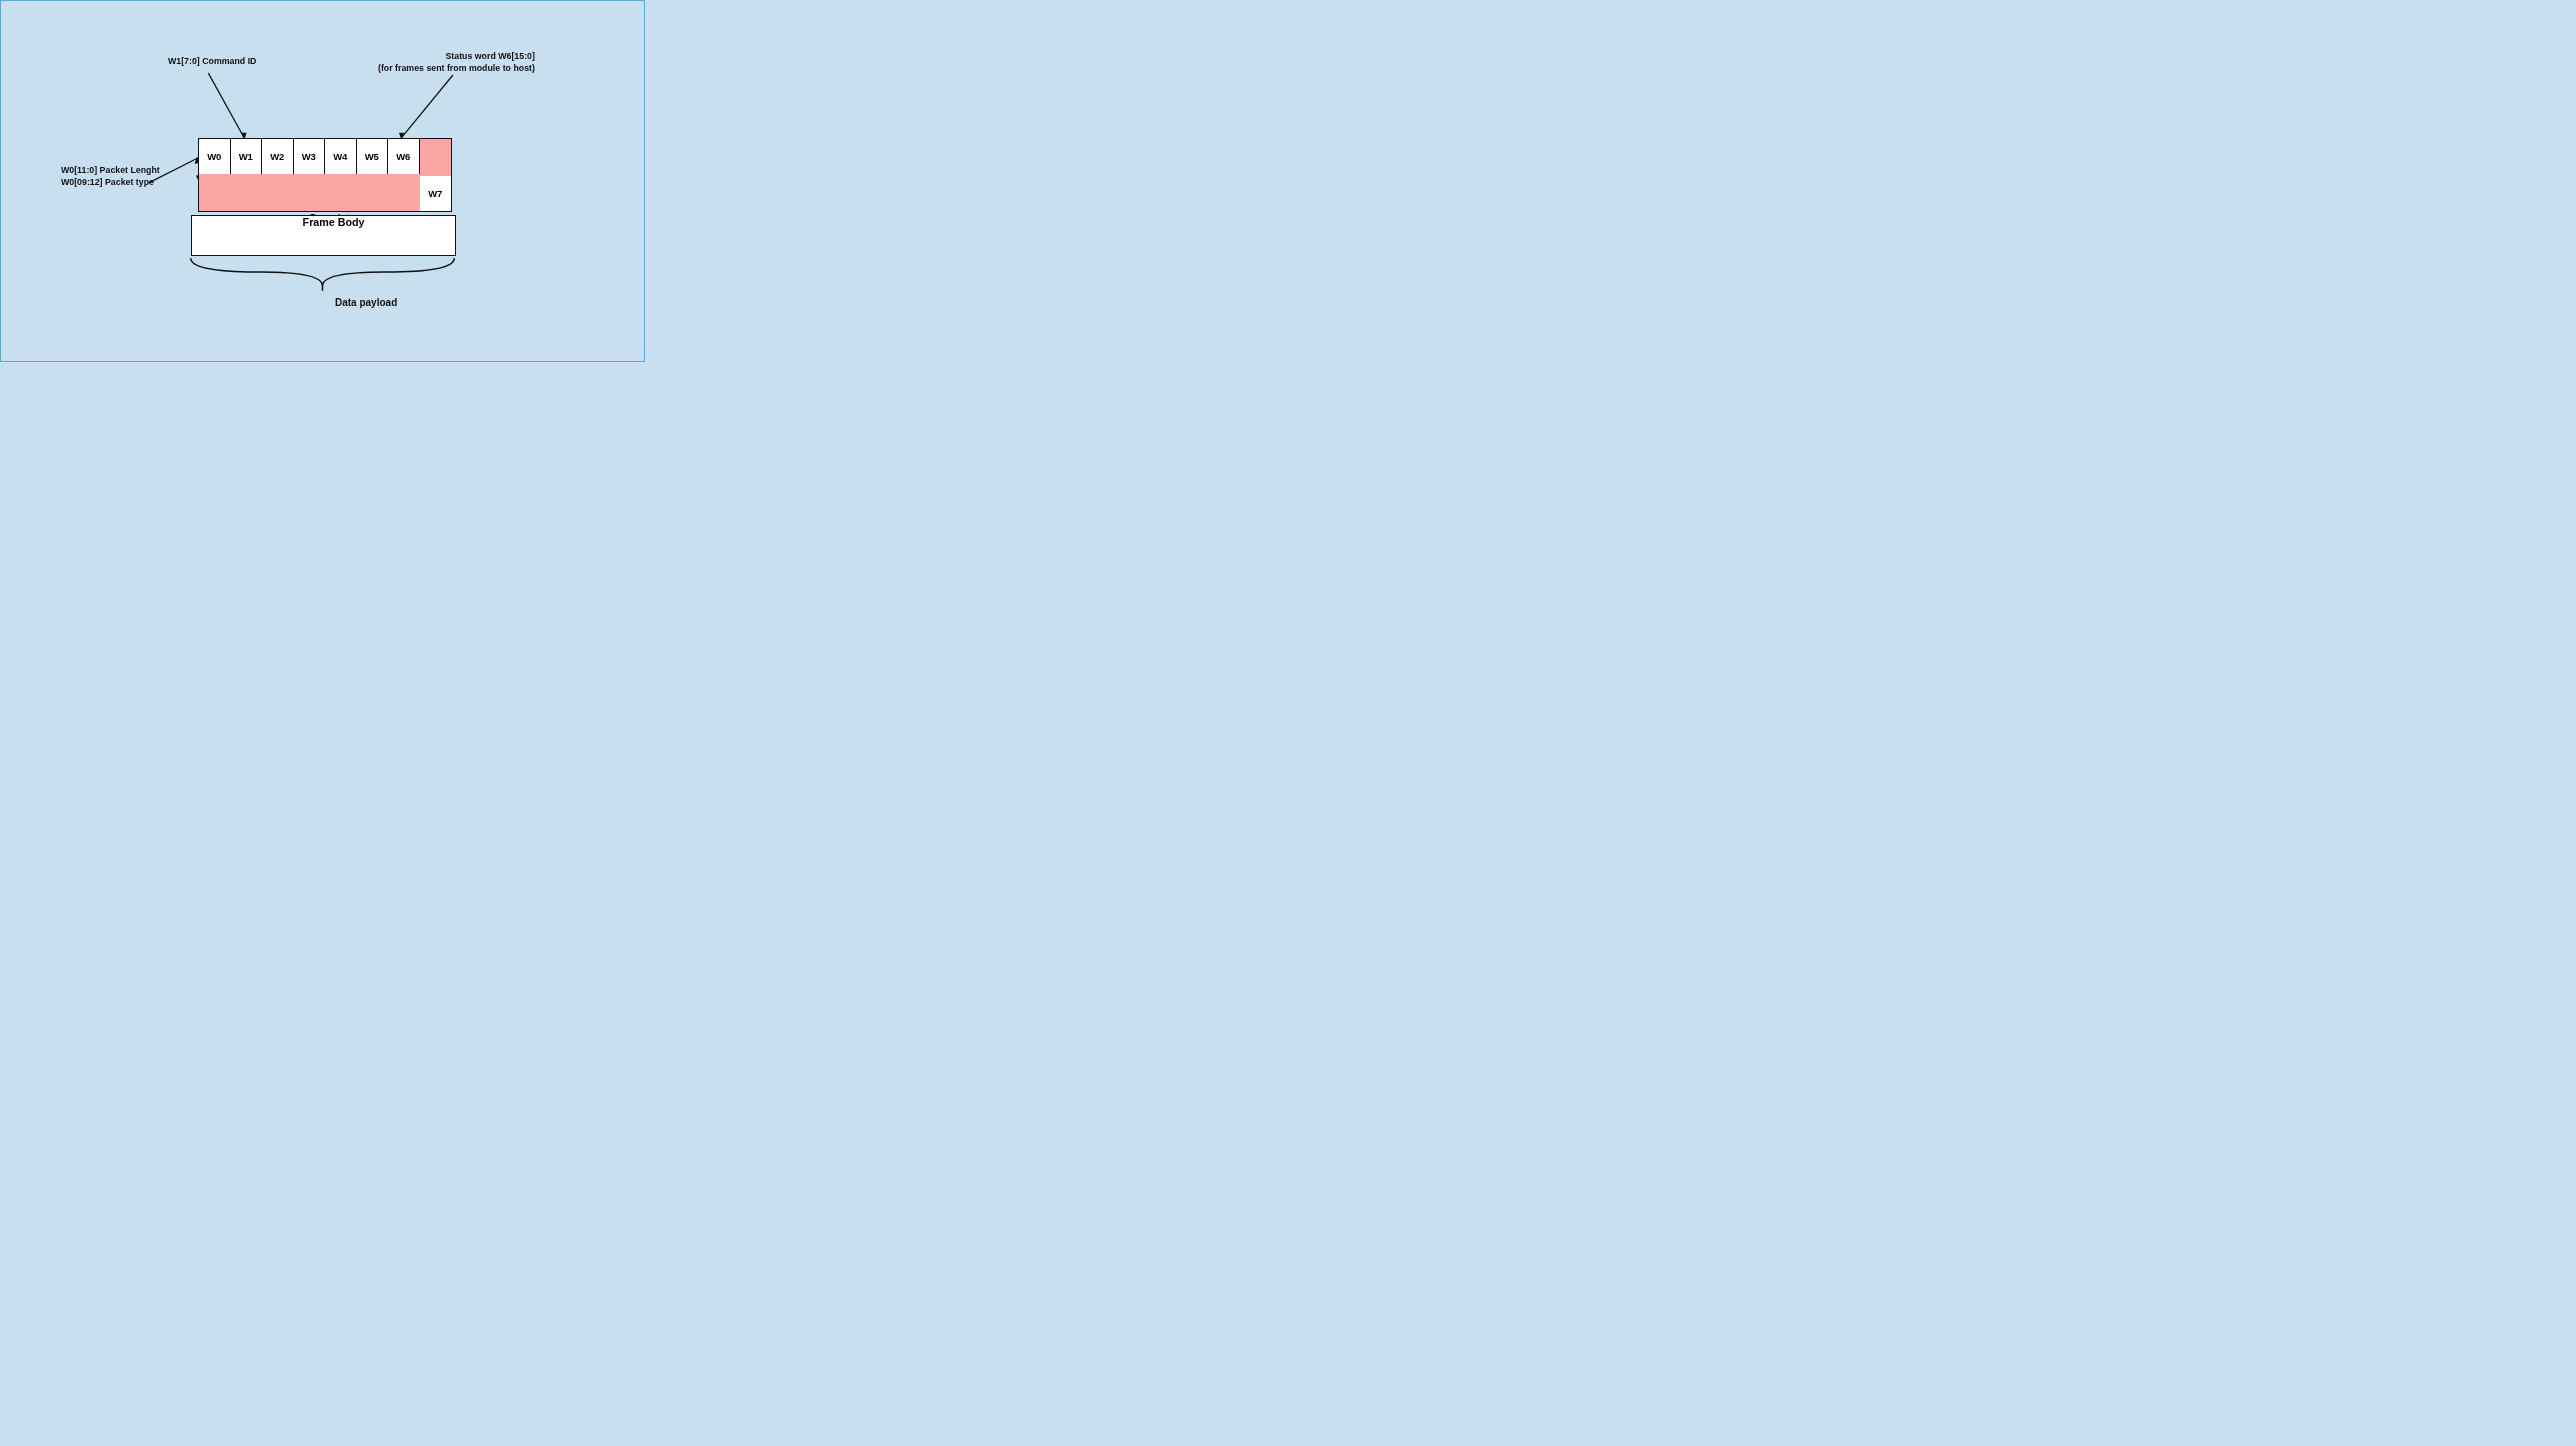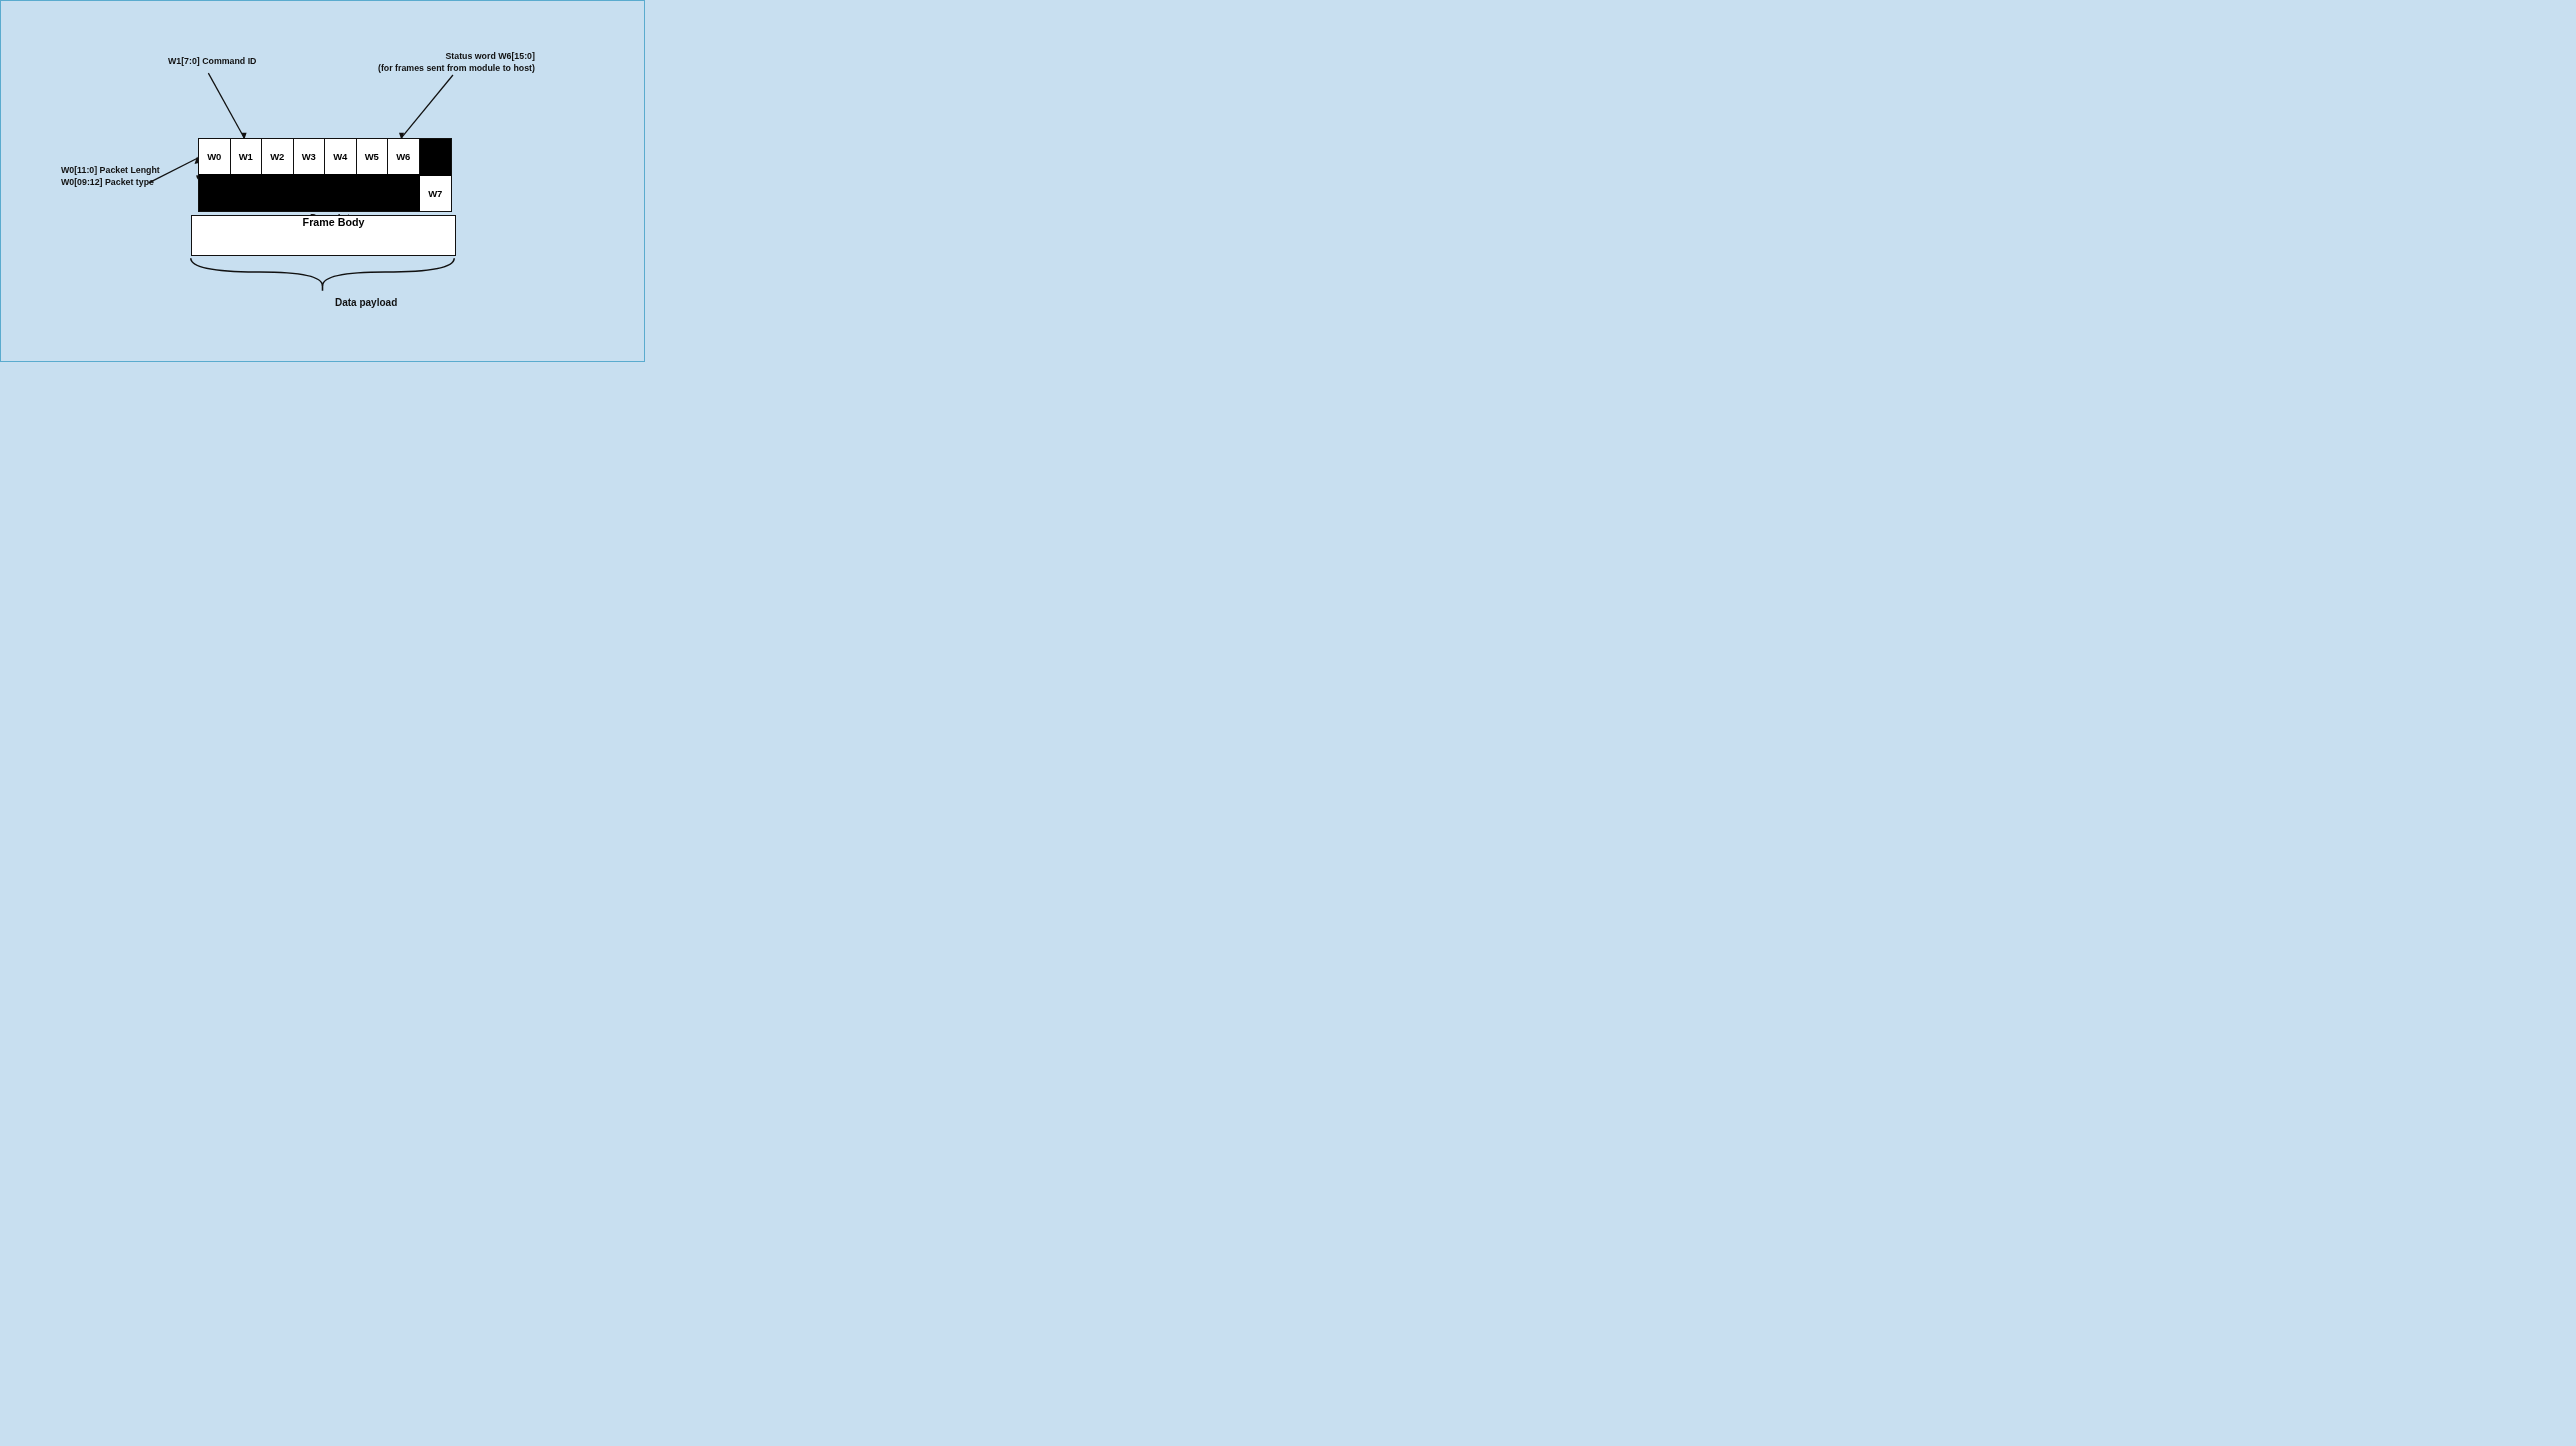--- a/index.html
+++ b/index.html
@@ -21,21 +21,21 @@
     }
 
     
     .descriptor-row {
       position: absolute;
       top: 139px;
       left: 50%;
       transform: translateX(-50%);
       display: flex;
       border: 1.6px solid #111;
-      background: #000000;
+      background: #fca5a5;
     }
 
     .cell {
       width: 31.5px;
       height: 35px;
       border-right: 1.3px solid #111;
       display: flex;
       align-items: center;
       justify-content: center;
       font-weight: bold;

